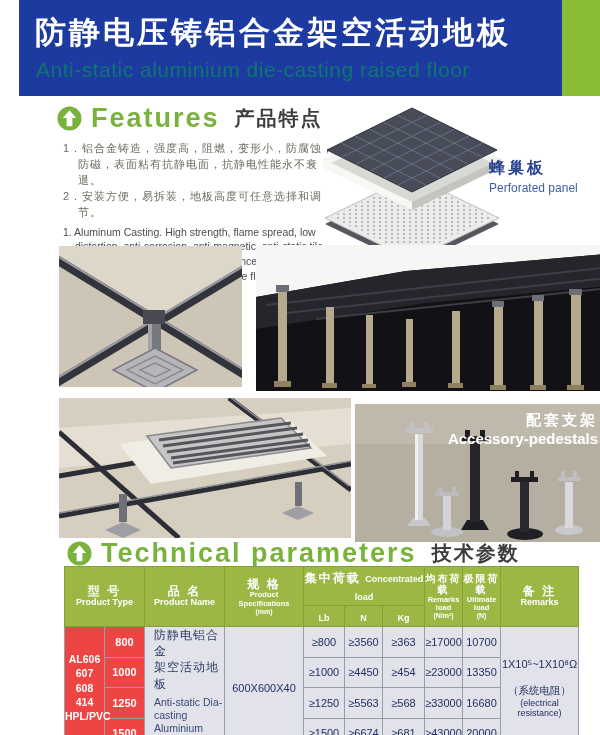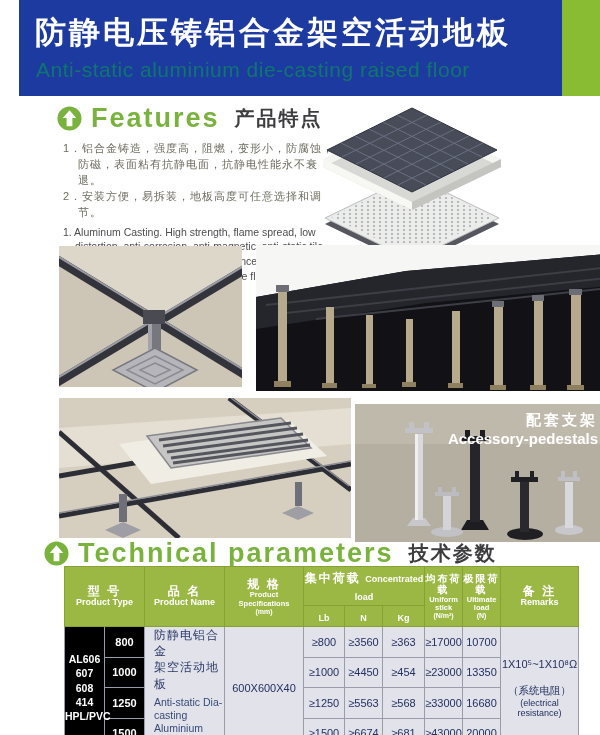--- a/index.html
+++ b/index.html
@@ -12,21 +12,21 @@
   .banner-green { position:absolute; left:543px; top:0; width:57px; height:96px; background:#8abc33; }
   .banner-title-zh { position:absolute; left:16px; top:12px; font-size:31px; font-weight:bold; color:#ffffff; letter-spacing:3px; white-space:nowrap; }
   .banner-title-en { position:absolute; left:17px; top:58px; font-size:21px; color:#0f766e; letter-spacing:0.5px; white-space:nowrap; }
 
   
   .sec-head { position:absolute; display:flex; align-items:center; gap:9px; }
   .sec-head .icn { width:25px; height:25px; flex:0 0 auto; }
   .sec-head .en { font-size:27px; font-weight:bold; color:#79b23c; letter-spacing:2px; white-space:nowrap; }
   .sec-head .zh { font-size:20px; font-weight:bold; color:#3d3d3f; letter-spacing:2px; white-space:nowrap; margin-left:6px; }
   #features-head { left:38px; top:103px; }
-  #tech-head { left:25px; top:538px;gap:9px; }
+  #tech-head { left:48px; top:538px;gap:9px; }
 
   
   .feat-block { position:absolute; left:44px; top:141px; width:272px; }
   .feat-zh { font-size:11px; line-height:1.45; color:#6b6b5e; padding-left:15px; text-indent:-15px; letter-spacing:1px; }
   .feat-en { font-size:10.5px; line-height:1.4; color:#4c4c50; padding-left:12px; text-indent:-12px; }
   .feat-zh + .feat-en { margin-top:4px; }
 
   
   .panel-label { position:absolute; left:470px; top:158px; }
   .panel-label .zh { font-size:16px; font-weight:bold; color:#29418f; letter-spacing:3px; }
@@ -45,21 +45,21 @@
   
   .tech-table { position:absolute; left:45px; top:566px; width:514px; border-collapse:collapse; table-layout:fixed; }
   .tech-table th, .tech-table td { border:1px solid #989cab; vertical-align:middle; text-align:center; }
   .tech-table th { background:#9cb844; color:#ffffff; border-color:#86a235; padding:1px 0; }
   .th-zh { font-size:12px; font-weight:bold; letter-spacing:2px; line-height:1.15; }
   .th-en { font-size:9px; font-weight:bold; line-height:1.1; }
   .th-en-sm { font-size:7.5px; font-weight:bold; line-height:1.1; }
   .th-unit { font-size:7px; font-weight:bold; line-height:1.1; }
   .th-inline .th-zh, .th-inline .th-en { display:inline; }
   .tech-table td { background:#e1e2ea; color:#233060; font-size:11px; height:28px; }
-  td.cell-blue { background:#000000; color:#ffffff; font-weight:bold; }
+  td.cell-blue { background:#ef4444; color:#ffffff; font-weight:bold; }
   td.cell-model { font-weight:bold; font-size:10.5px; line-height:1.35; }
   td.cell-name { text-align:left; padding-left:9px; }
   .name-zh { font-size:12px; color:#2c3a66; letter-spacing:1px; line-height:1.35; }
   .name-en { font-size:10.5px; color:#374a77; line-height:1.25; margin-top:4px; width:72px; }
   .cell-remarks .r1 { font-size:11px; }
   .cell-remarks .r2 { font-size:10.5px; margin-top:14px; }
   .cell-remarks .r3 { font-size:9px; }
 </style>
 </head>
 <body>
@@ -111,20 +111,24 @@
         <line x1="66" y1="22" x2="151" y2="64"></line>
       <line x1="80" y1="15" x2="165" y2="57"></line>
       <line x1="110" y1="15" x2="25" y2="57"></line>
         <line x1="124" y1="22" x2="39" y2="64"></line>
       <line x1="138" y1="29" x2="53" y2="71"></line>
         <line x1="152" y1="36" x2="67" y2="78"></line>
       <line x1="166" y1="43" x2="81" y2="85"></line>
     </g>
   </svg>
 
+  <div class="panel-label">
+    <div class="zh">蜂巢板</div>
+    <div class="en">Perforated panel</div>
+  </div>
 
   <svg class="photo" id="photo-corner" width="183" height="141" viewBox="0 0 183 141">
     <rect width="183" height="141" fill="#cdc6b6"></rect>
     <polygon points="0,0 183,0 183,26 96,72 0,16" fill="#ddd7c9"></polygon>
     <g stroke="#33333b" stroke-width="9">
       <line x1="-5" y1="12" x2="188" y2="130"></line>
       <line x1="188" y1="22" x2="-5" y2="138"></line>
     </g>
     <g stroke="#9b9ba3" stroke-width="2">
       <line x1="-5" y1="8" x2="188" y2="126"></line>
@@ -282,21 +286,21 @@
           <div class="th-zh">规 格</div>
           <div class="th-en-sm">Product Specifications</div>
           <div class="th-unit">(mm)</div>
         </th>
         <th colspan="3" class="th-inline">
           <span class="th-zh">集中荷载</span>
           <span class="th-en">Concentrated load</span>
         </th>
         <th rowspan="2">
           <div class="th-zh" style="font-size:10px;">均布荷载</div>
-          <div class="th-en-sm">Uniform stick</div>
+          <div class="th-en-sm">Remarks load</div>
           <div class="th-unit">(N/m²)</div>
         </th>
         <th rowspan="2">
           <div class="th-zh" style="font-size:10px;">极限荷载</div>
           <div class="th-en-sm">Ultimate load</div>
           <div class="th-unit">(N)</div>
         </th>
         <th rowspan="2">
           <div class="th-zh">备 注</div>
           <div class="th-en">Remarks</div>

